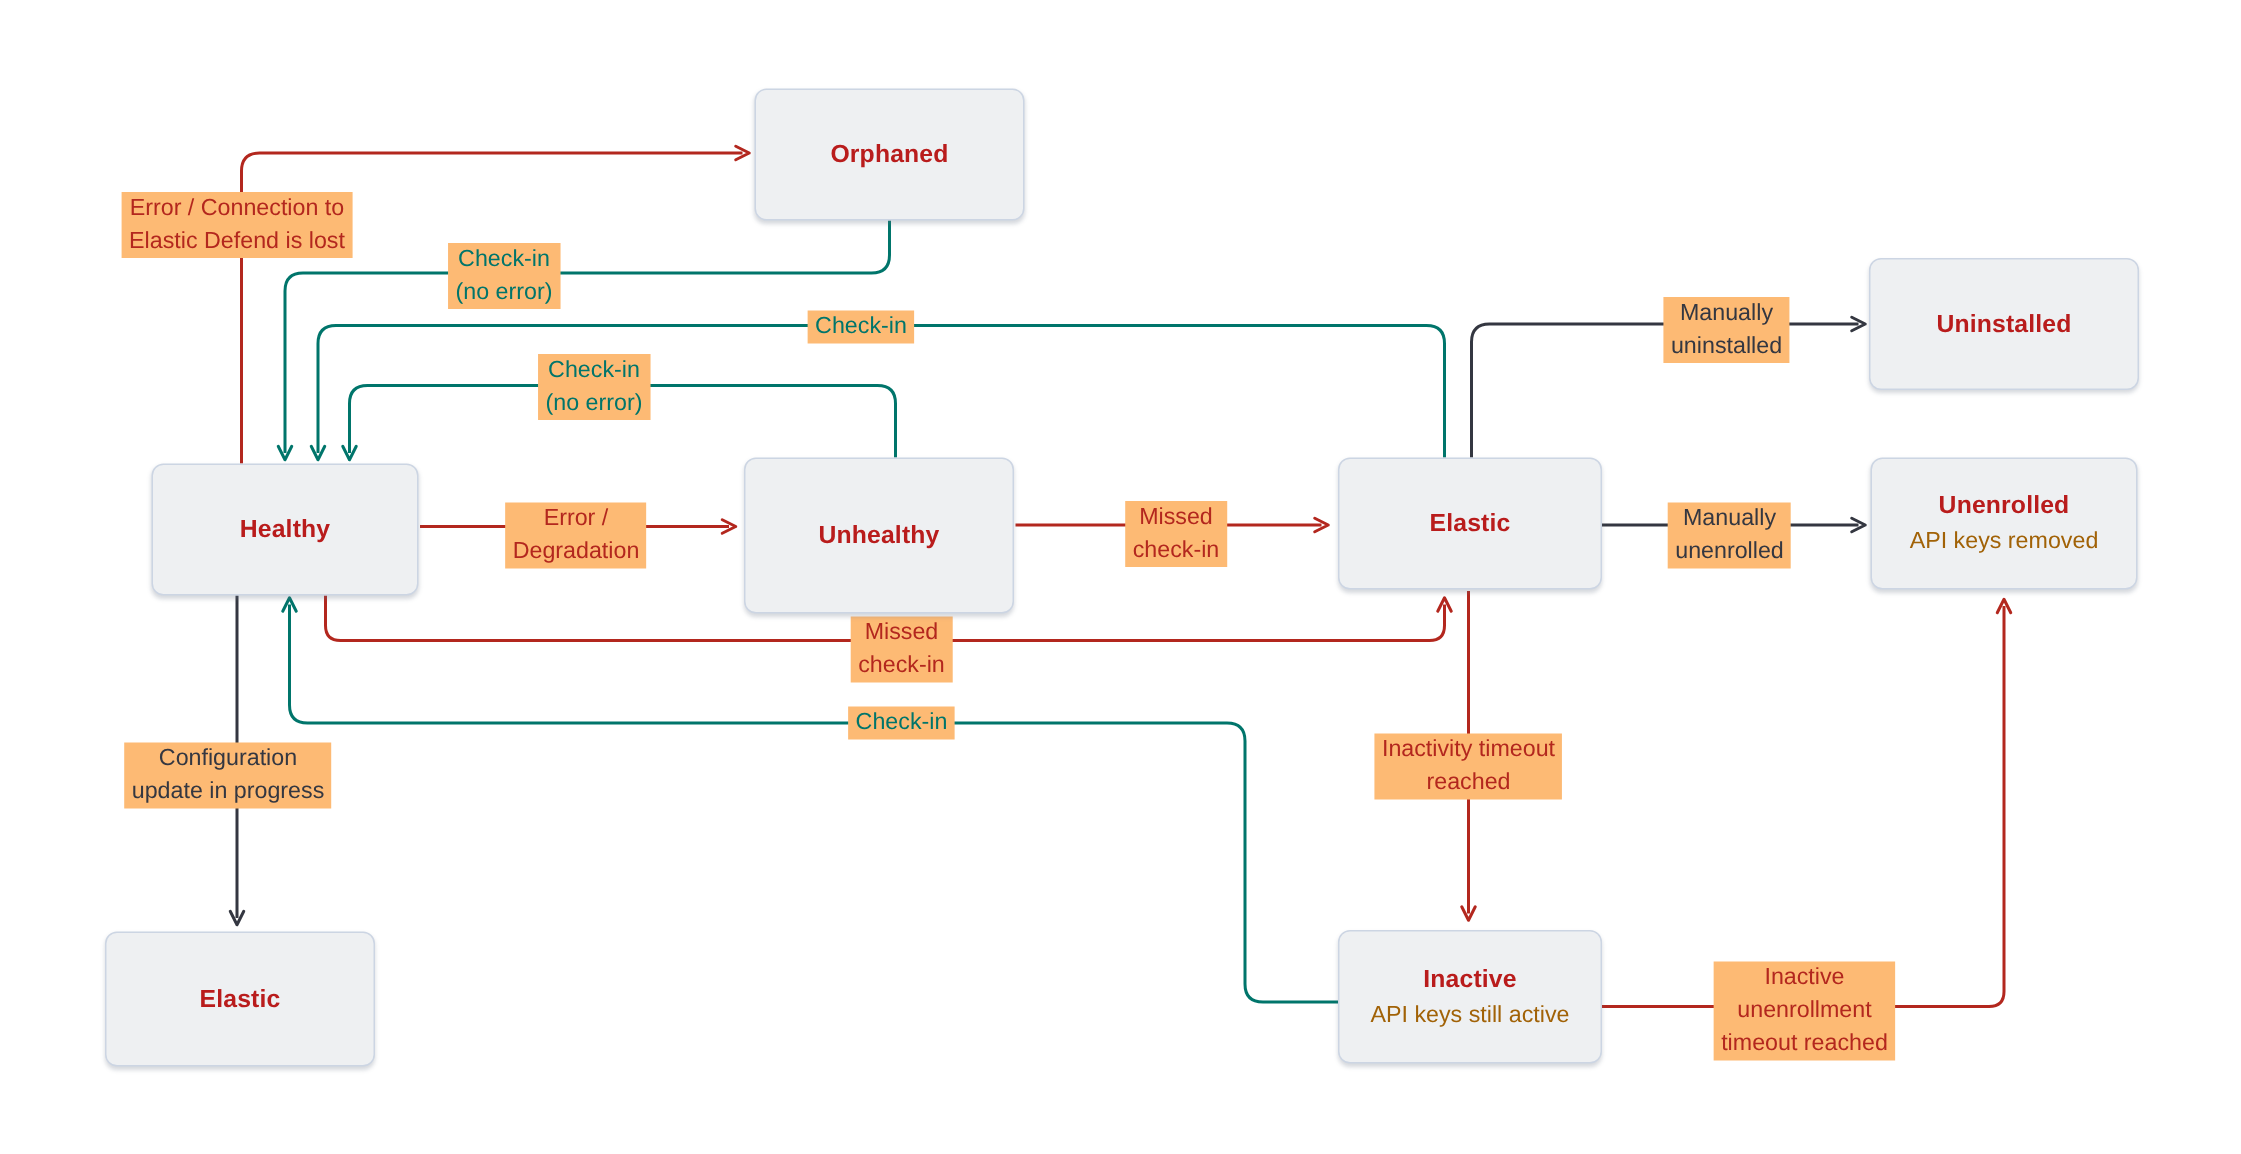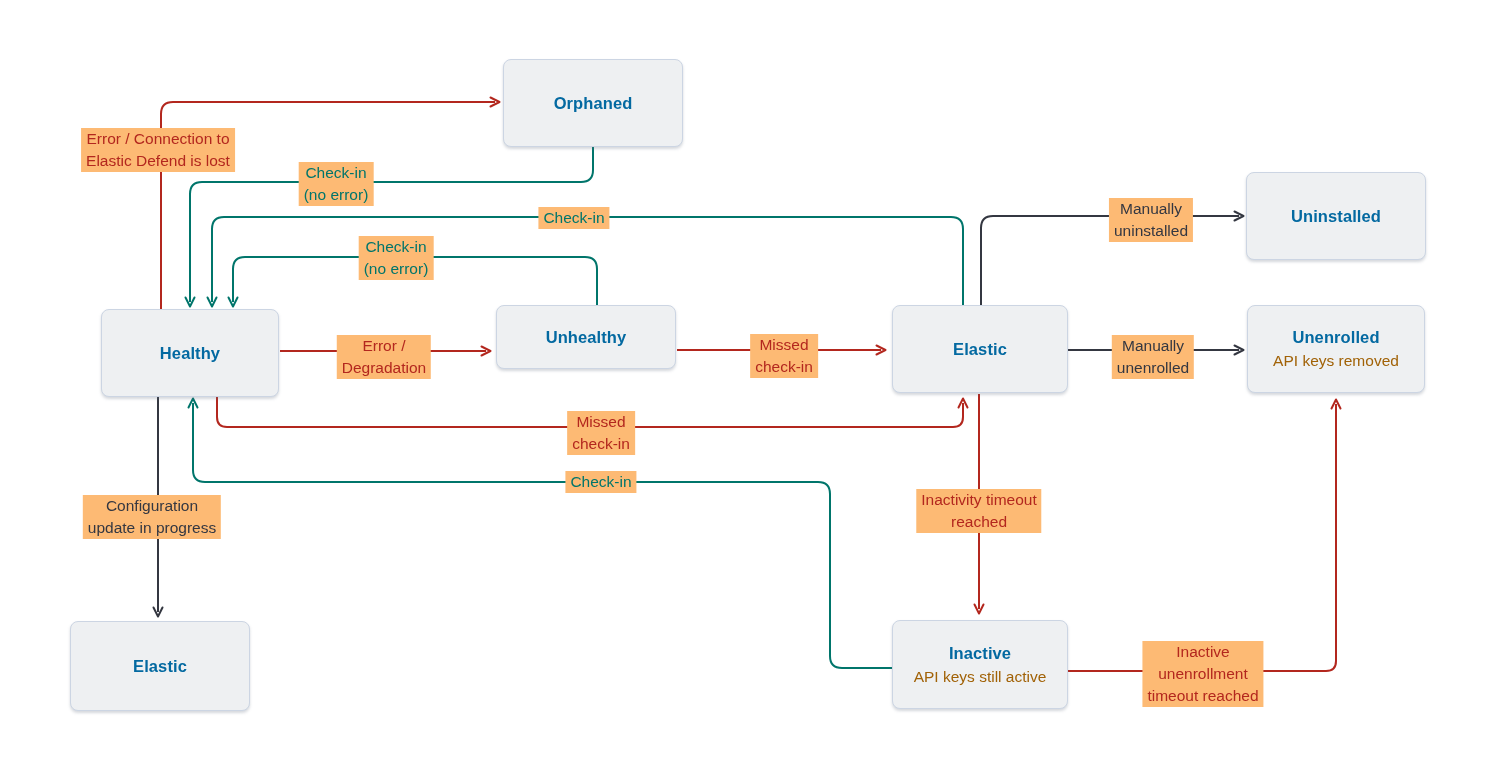--- a/index.html
+++ b/index.html
@@ -19,27 +19,27 @@
   .node {
     position:absolute; z-index:3;
     background:#eef0f2;
     border:1.5px solid #ccd5e3;
     border-radius:8px;
     box-sizing:border-box;
     display:flex; flex-direction:column;
     align-items:center; justify-content:center;
     box-shadow:0 2px 3px rgba(105,115,134,0.28);
   }
-  .node-title { font-weight:700; font-size:16.5px; color:#0369a1; letter-spacing:0.1px; }
+  .node-title { font-weight:700; font-size:16.5px; color:#b91c1c; letter-spacing:0.1px; }
   .node-subtitle { font-size:15.5px; color:#a16207; margin-top:5px; }
 
   #node-orphaned    { left:503px;  top:59px;  width:180px; height:88px; }
   #node-uninstalled { left:1246px; top:172px; width:180px; height:88px; }
   #node-healthy     { left:101px;  top:309px; width:178px; height:88px; }
-  #node-unhealthy   { left:496px;  top:305px; width:180px; height:64px; }
+  #node-unhealthy   { left:496px;  top:305px; width:180px; height:104px; }
   #node-offline     { left:892px;  top:305px; width:176px; height:88px; }
   #node-unenrolled  { left:1247px; top:305px; width:178px; height:88px; }
   #node-updating    { left:70px;   top:621px; width:180px; height:90px; }
   #node-inactive    { left:892px;  top:620px; width:176px; height:89px; }
 
   .edge-label {
     position:absolute; z-index:2;
     transform:translate(-50%,-50%);
     background:#fdba74;
     text-align:center;

